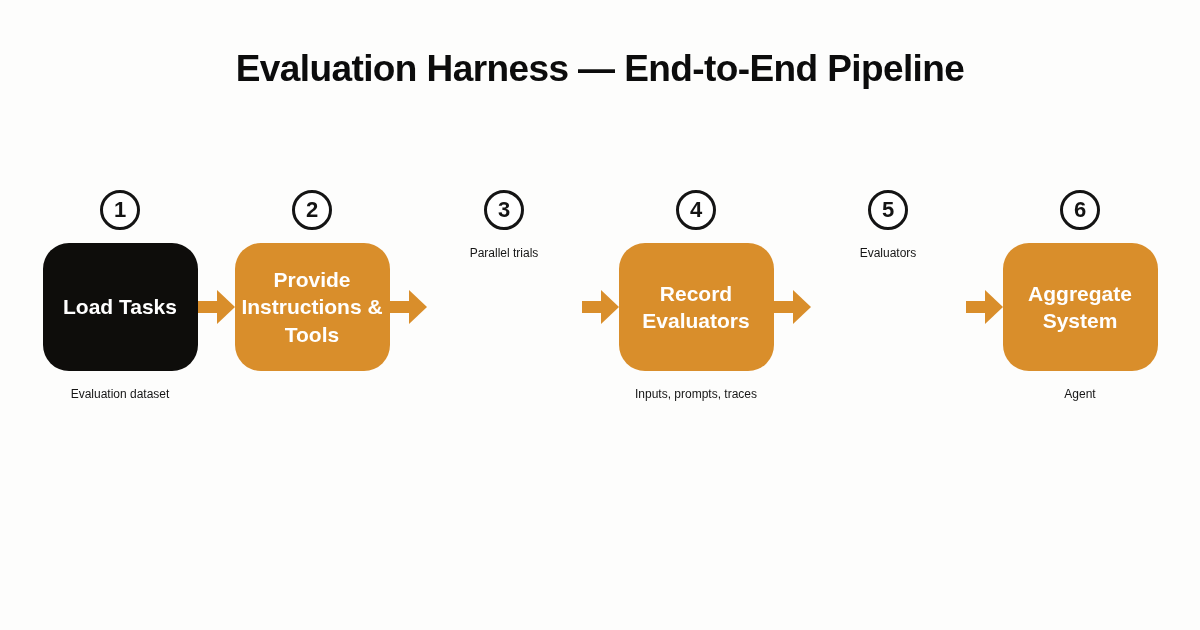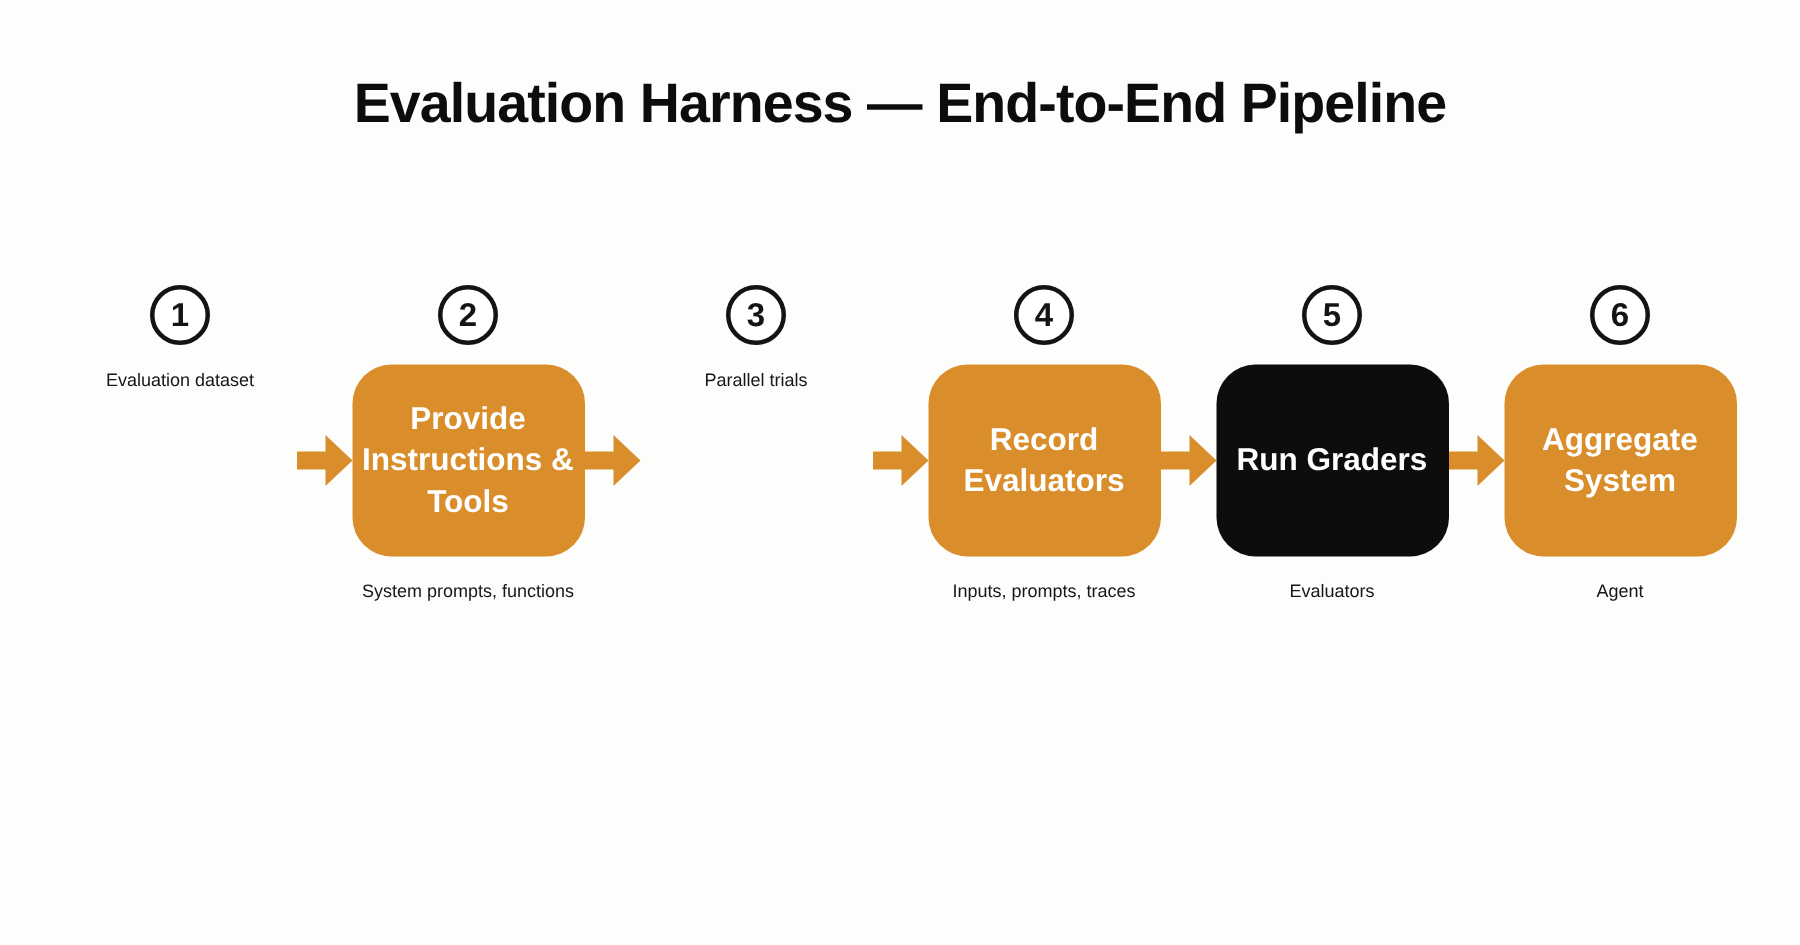--- a/index.html
+++ b/index.html
@@ -93,38 +93,40 @@
 <div class="canvas">
 
   <div class="title">Evaluation Harness — End-to-End Pipeline</div>
 
   <div class="pipeline">
 
     <div class="step" data-variant="black">
       <div class="badge">
           <span>1</span>
         </div>
+      <div class="box">
+          <span>Load Tasks</span>
+        </div>
       <div class="sub">Evaluation dataset</div>
     </div>
 
     <div class="arrow">
       <svg viewBox="0 0 37 36" aria-hidden="true">
           <rect class="fillshape" x="0" y="12" width="20" height="12"></rect>
           <polygon class="fillshape" points="19,1 37,18 19,35"></polygon>
         </svg>
     </div>
 
     <div class="step" data-variant="orange">
       <div class="badge">
           <span>2</span>
         </div>
       <div class="box">
           <span>Provide Instructions &amp; Tools</span>
         </div>
-      <div class="sub">System prompts, functions</div>
     </div>
 
     <div class="arrow">
       <svg viewBox="0 0 37 36" aria-hidden="true">
           <rect class="fillshape" x="0" y="12" width="20" height="12"></rect>
           <polygon class="fillshape" points="19,1 37,18 19,35"></polygon>
         </svg>
     </div>
 
     <div class="step" data-variant="black">
@@ -155,23 +157,20 @@
       <svg viewBox="0 0 37 36" aria-hidden="true">
           <rect class="fillshape" x="0" y="12" width="20" height="12"></rect>
           <polygon class="fillshape" points="19,1 37,18 19,35"></polygon>
         </svg>
     </div>
 
     <div class="step" data-variant="black">
       <div class="badge">
           <span>5</span>
         </div>
-      <div class="box">
-          <span>Run Graders</span>
-        </div>
       <div class="sub">Evaluators</div>
     </div>
 
     <div class="arrow">
       <svg viewBox="0 0 37 36" aria-hidden="true">
           <rect class="fillshape" x="0" y="12" width="20" height="12"></rect>
           <polygon class="fillshape" points="19,1 37,18 19,35"></polygon>
         </svg>
     </div>
 

